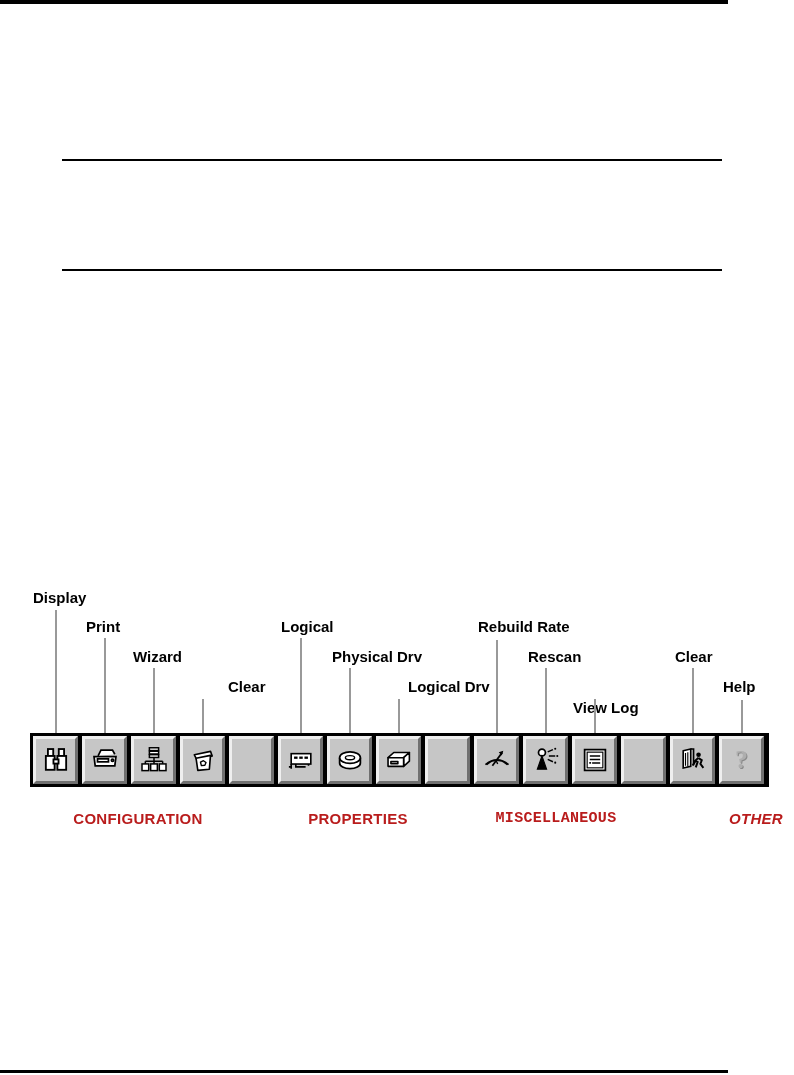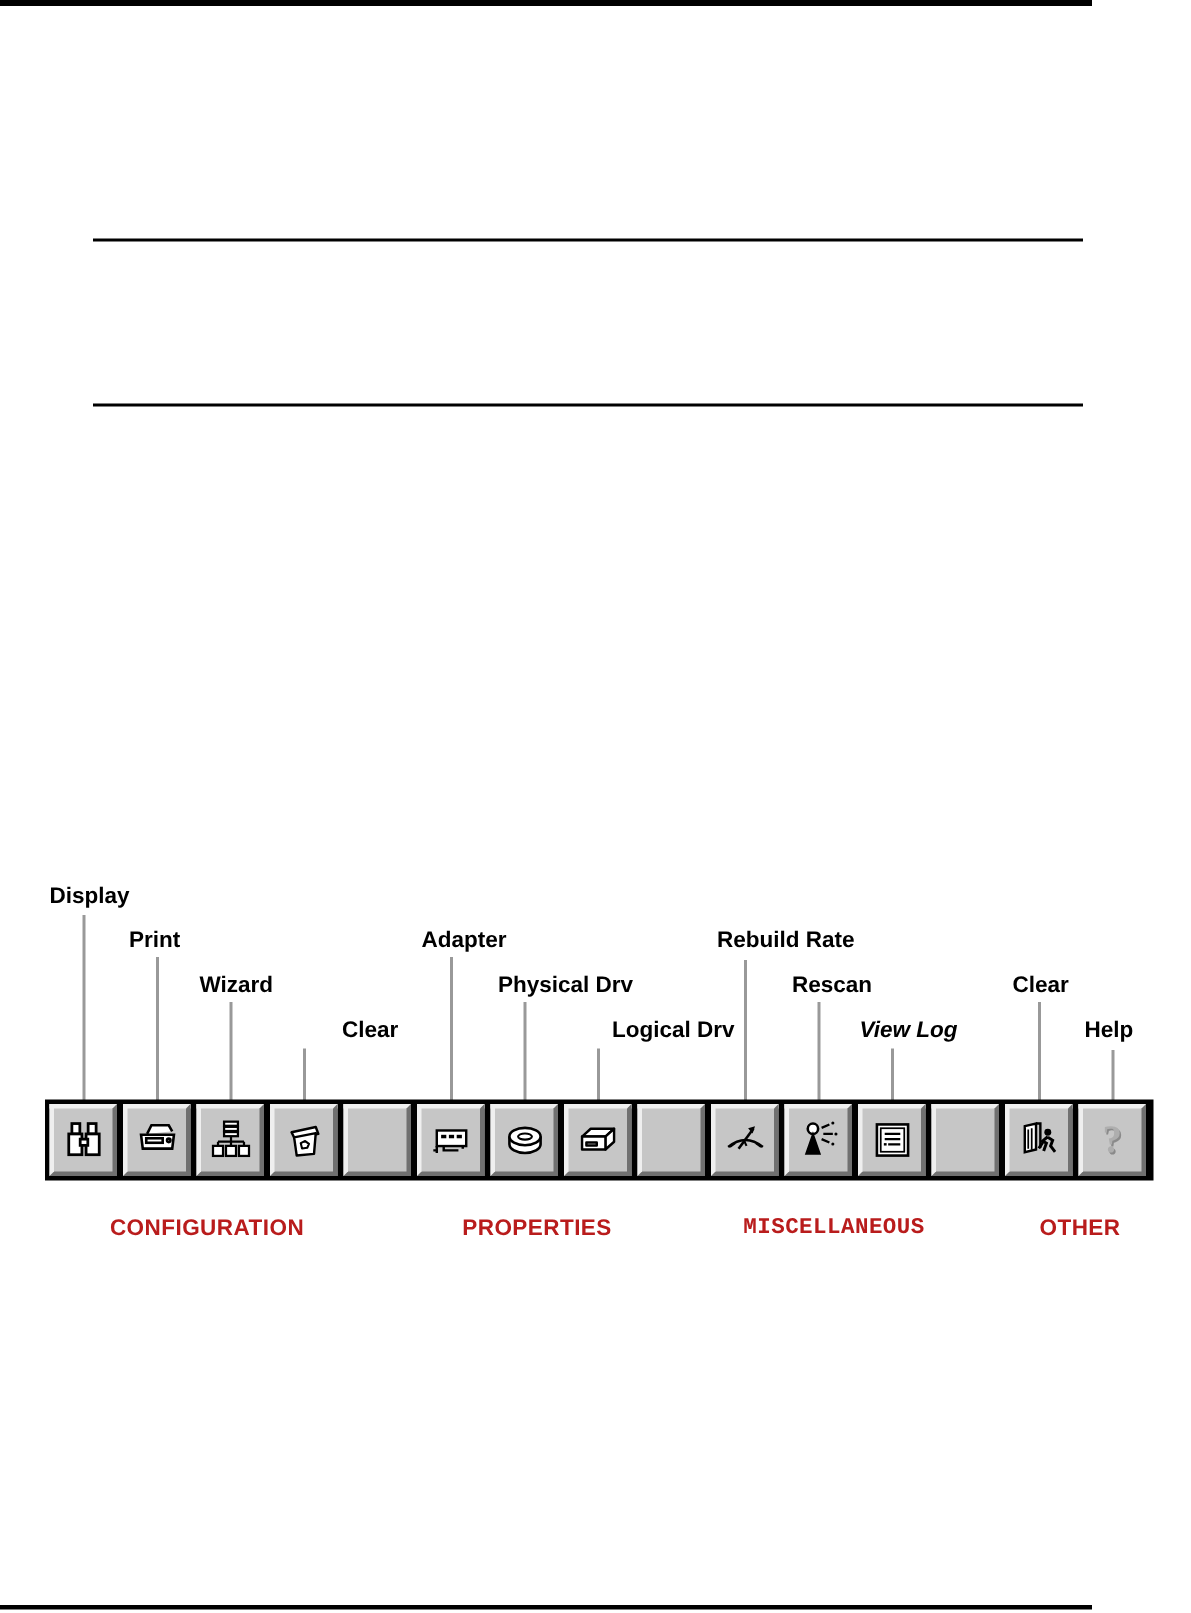--- a/index.html
+++ b/index.html
@@ -58,26 +58,26 @@
 
   <div class="rule rule-top"></div>
   <div class="rule rule-mid-1"></div>
   <div class="rule rule-mid-2"></div>
   <div class="rule rule-bottom"></div>
 
   <div class="callout-label" style="left:33px;  top:590px;">Display</div>
   <div class="callout-label" style="left:86px;  top:619px;">Print</div>
   <div class="callout-label" style="left:133px; top:649px;">Wizard</div>
   <div class="callout-label" style="left:184px; top:679px;margin-left:44px;">Clear</div>
-  <div class="callout-label" style="left:281px; top:619px;">Adapter</div>
+  <div class="callout-label" style="left:281px; top:619px;">Logical</div>
   <div class="callout-label" style="left:332px; top:649px;">Physical Drv</div>
   <div class="callout-label" style="left:378px; top:679px;margin-left:30px;">Logical Drv</div>
   <div class="callout-label" style="left:478px; top:619px;">Rebuild Rate</div>
   <div class="callout-label" style="left:528px; top:649px;">Rescan</div>
-  <div class="callout-label" style="left:573px; top:679px;font-style:italic;">View Log</div>
+  <div class="callout-label" style="left:573px; top:700px;">View Log</div>
   <div class="callout-label" style="left:675px; top:649px;">Clear</div>
   <div class="callout-label" style="left:723px; top:679px;">Help</div>
 
   <div class="leader" style="left:55px;  top:610px; height:124px;"></div>
   <div class="leader" style="left:104px; top:638px; height:96px;"></div>
   <div class="leader" style="left:153px; top:668px; height:66px;"></div>
   <div class="leader" style="left:202px; top:699px; height:35px;"></div>
   <div class="leader" style="left:300px; top:638px; height:96px;"></div>
   <div class="leader" style="left:349px; top:668px; height:66px;"></div>
   <div class="leader" style="left:398px; top:699px; height:35px;"></div>
@@ -228,15 +228,15 @@
 
     <div class="slot">
       <span class="help-q">?</span>
     </div>
 
   </div>
 
   <div class="group-label" style="left:138px;">CONFIGURATION</div>
   <div class="group-label" style="left:358px;">PROPERTIES</div>
   <div class="group-label" style="left:556px;font-family:Liberation Mono, monospace;">MISCELLANEOUS</div>
-  <div class="group-label" style="left:720px;">OTHER</div>
+  <div class="group-label" style="left:756px;font-style:italic;">OTHER</div>
 
 </div>
 
 </body></html>

